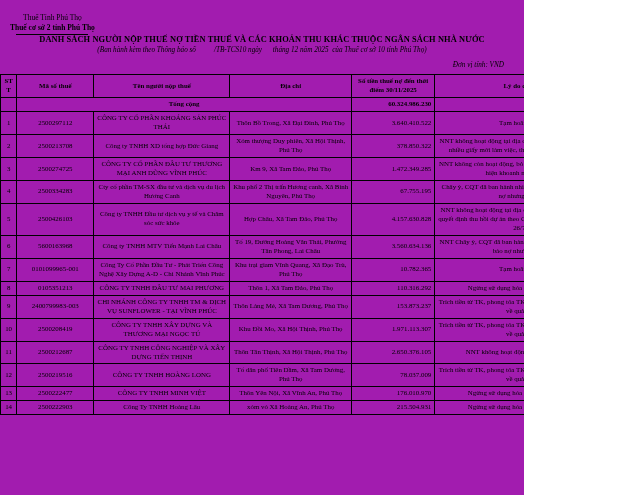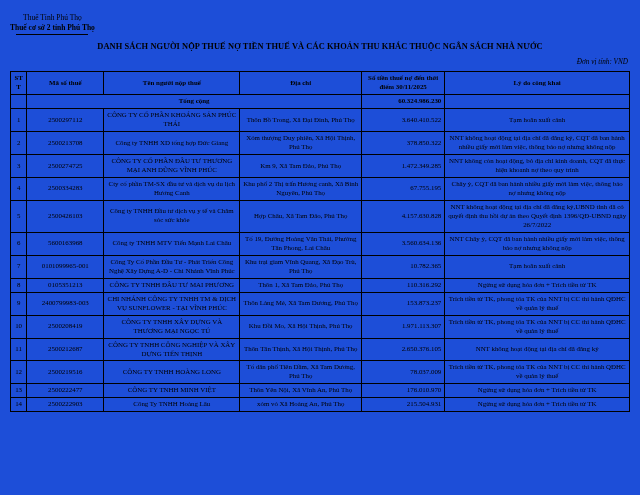--- a/index.html
+++ b/index.html
@@ -1,20 +1,20 @@
 <!DOCTYPE html>
 <html><head>
 <meta charset="utf-8">
 <style>
   html, body { margin: 0; padding: 0; background: #ffffff; }
   #document-page {
     position: relative;
-    width: 640px;
+    width: 524px;
     height: 495px;
-    background: #1d4ed8;
+    background: #a21caf;
     font-family: "Liberation Serif", "DejaVu Serif", serif;
     color: #000;
     overflow: hidden;
   }
   .org-block {
     display: inline-block;
     margin: 13px 0 0 10px;
     text-align: center;
     font-size: 7.5px;
     line-height: 1.35;
@@ -24,35 +24,34 @@
   .org-underline {
     width: 72px;
     border-bottom: 0.8px solid #000;
     margin: 1px auto 0 auto;
     height: 0;
   }
   .doc-title {
     text-align: center;
     font-weight: bold;
     font-size: 8.4px;
-    margin-top: 7px;
     letter-spacing: 0.1px;
   }
   .doc-subtitle {
     text-align: center;
     font-style: italic;
     font-size: 7.2px;
     margin-top: 2px;
     white-space: pre;
   }
   .unit-label {
     text-align: right;
     font-style: italic;
     font-size: 7.2px;
-    margin: 7px 12px 0 0;
+    margin: 7px 20px 0 0;
   }
   table.debt-table {
     border-collapse: collapse;
     width: 620px;
     margin: 5px auto 0 auto;
     font-size: 6.9px;
     table-layout: fixed;
   }
   .debt-table th, .debt-table td {
     border: 1px solid #000;
@@ -79,20 +78,21 @@
 
 <div id="document-page">
 
   <div class="org-block">
     <div class="org-line1">Thuế Tỉnh Phú Thọ</div>
     <div class="org-line2">Thuế cơ sở 2 tỉnh Phú Thọ</div>
     <div class="org-underline"></div>
   </div>
 
   <div class="doc-title">DANH SÁCH NGƯỜI NỘP THUẾ NỢ TIỀN THUẾ VÀ CÁC KHOẢN THU KHÁC THUỘC  NGÂN SÁCH  NHÀ NƯỚC</div>
+  <div class="doc-subtitle">(Ban hành kèm theo Thông báo số          /TB-TCS10 ngày      tháng 12 năm 2025  của Thuế cơ sở 10 tỉnh Phú Thọ)</div>
   <div class="unit-label">Đơn vị tính: VND</div>
 
   <table class="debt-table">
     <colgroup>
       <col class="col-stt">
         <col class="col-code">
         <col class="col-name">
       <col class="col-addr">
         <col class="col-amount">
         <col class="col-reason">

